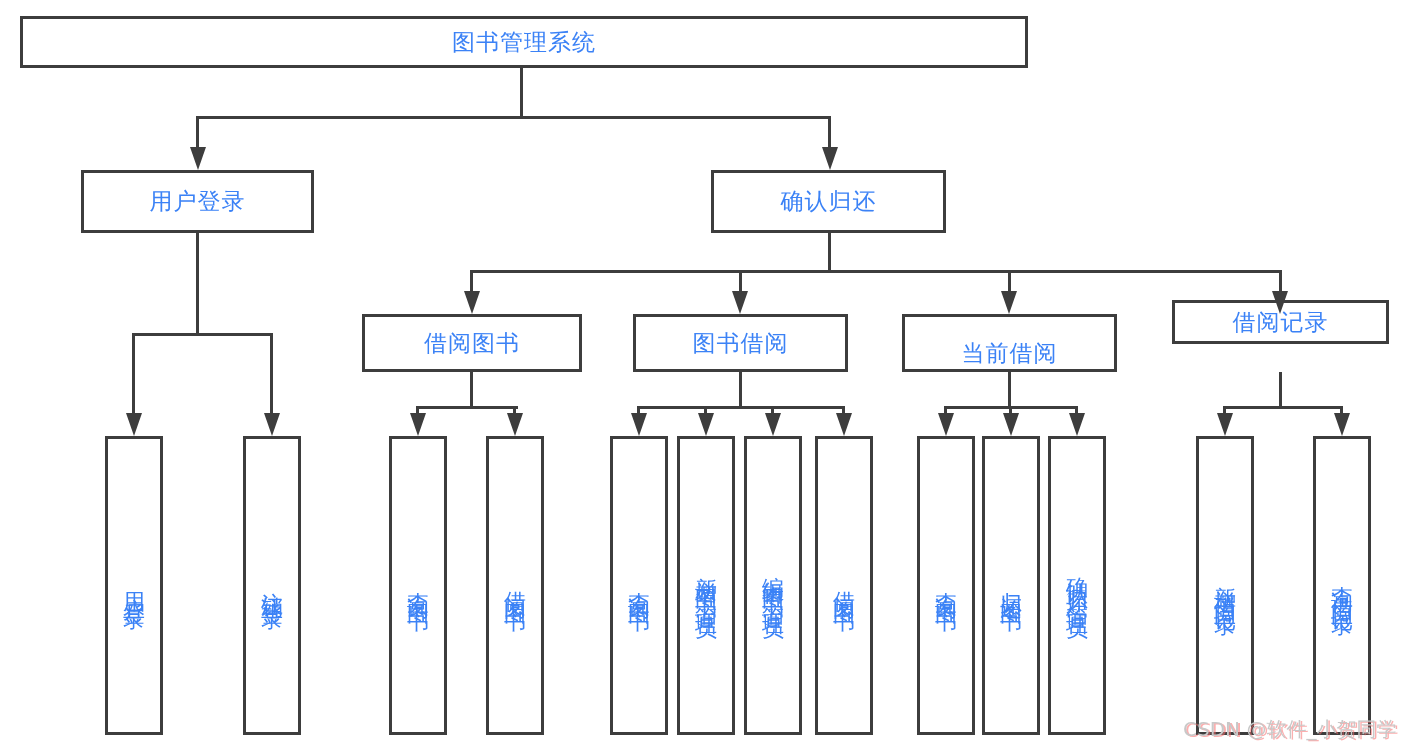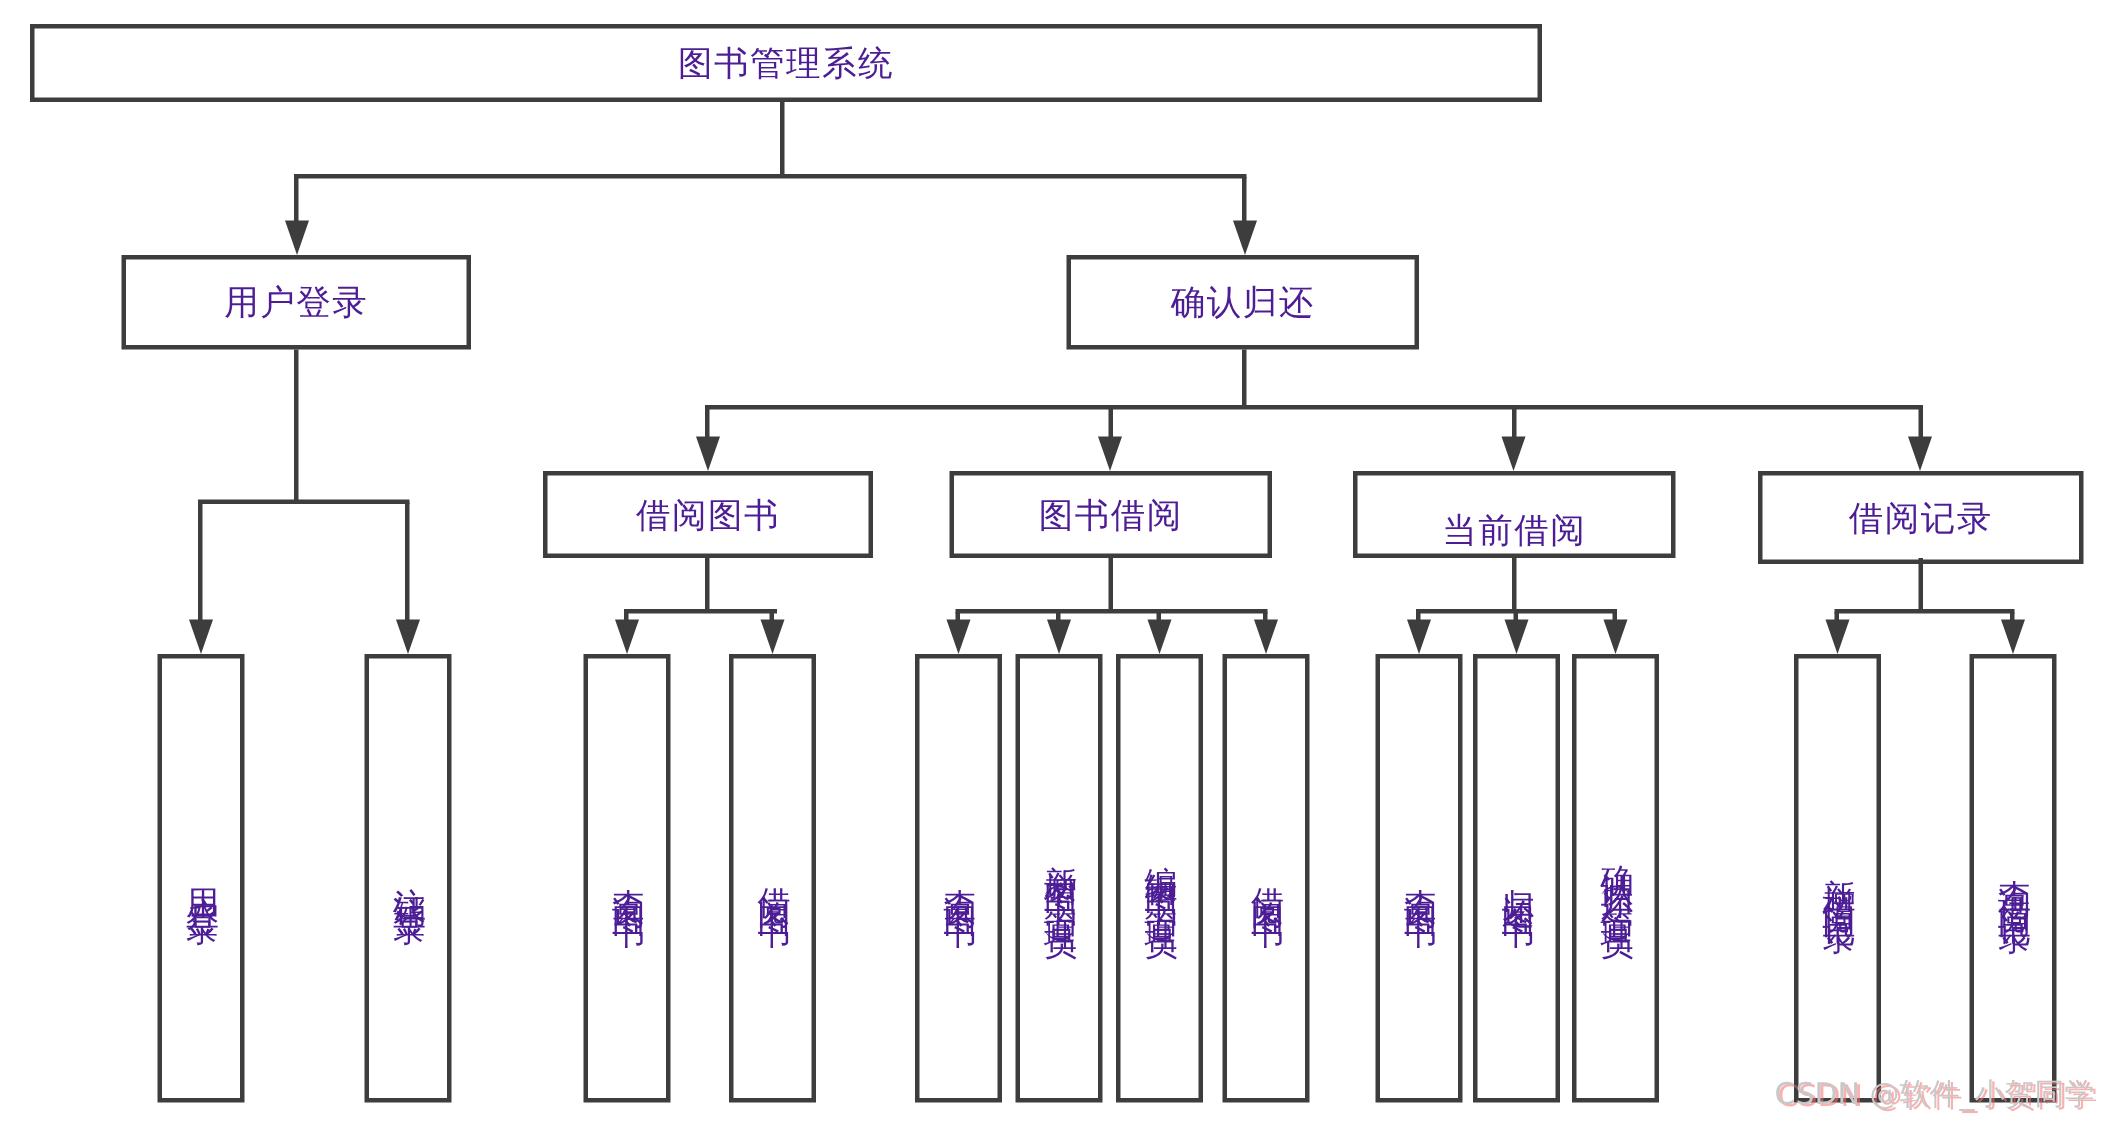--- a/index.html
+++ b/index.html
@@ -8,21 +8,21 @@
     width:1405px;height:747px;
     background:#ffffff;
     font-family:"DejaVu Sans","Liberation Sans",sans-serif;
     overflow:hidden;
   }
   .node{
     position:absolute;
     box-sizing:border-box;
     border:3px solid #3d3d3d;
     background:#ffffff;
-    color:#4c1d95;
+    color:#3b82f6;
     display:flex;
     align-items:center;
     justify-content:center;
     text-align:center;
   }
   .node.h{font-size:23px;letter-spacing:1px;}
   .node.v{
     font-size:22px;
     writing-mode:vertical-rl;
     text-orientation:mixed;
@@ -68,21 +68,21 @@
   </div>
 
   <div class="node h" style="left:633px;top:314px;width:215px;height:58px;">
     <span>图书借阅</span>
   </div>
 
   <div class="node h" style="left:902px;top:314px;width:215px;height:58px;align-items:flex-end;">
     <span>当前借阅</span>
   </div>
 
-  <div class="node h" style="left:1172px;top:314px;width:217px;height:62px;">
+  <div class="node h" style="left:1172px;top:300px;width:217px;height:44px;">
     <span>借阅记录</span>
   </div>
 
   <div class="node v" style="left:105px;top:436px;width:58px;height:299px;">
     <span>用户登录</span>
   </div>
   <div class="node v" style="left:243px;top:436px;width:58px;height:299px;">
     <span>注销登录</span>
   </div>
   <div class="node v" style="left:389px;top:436px;width:58px;height:299px;">

